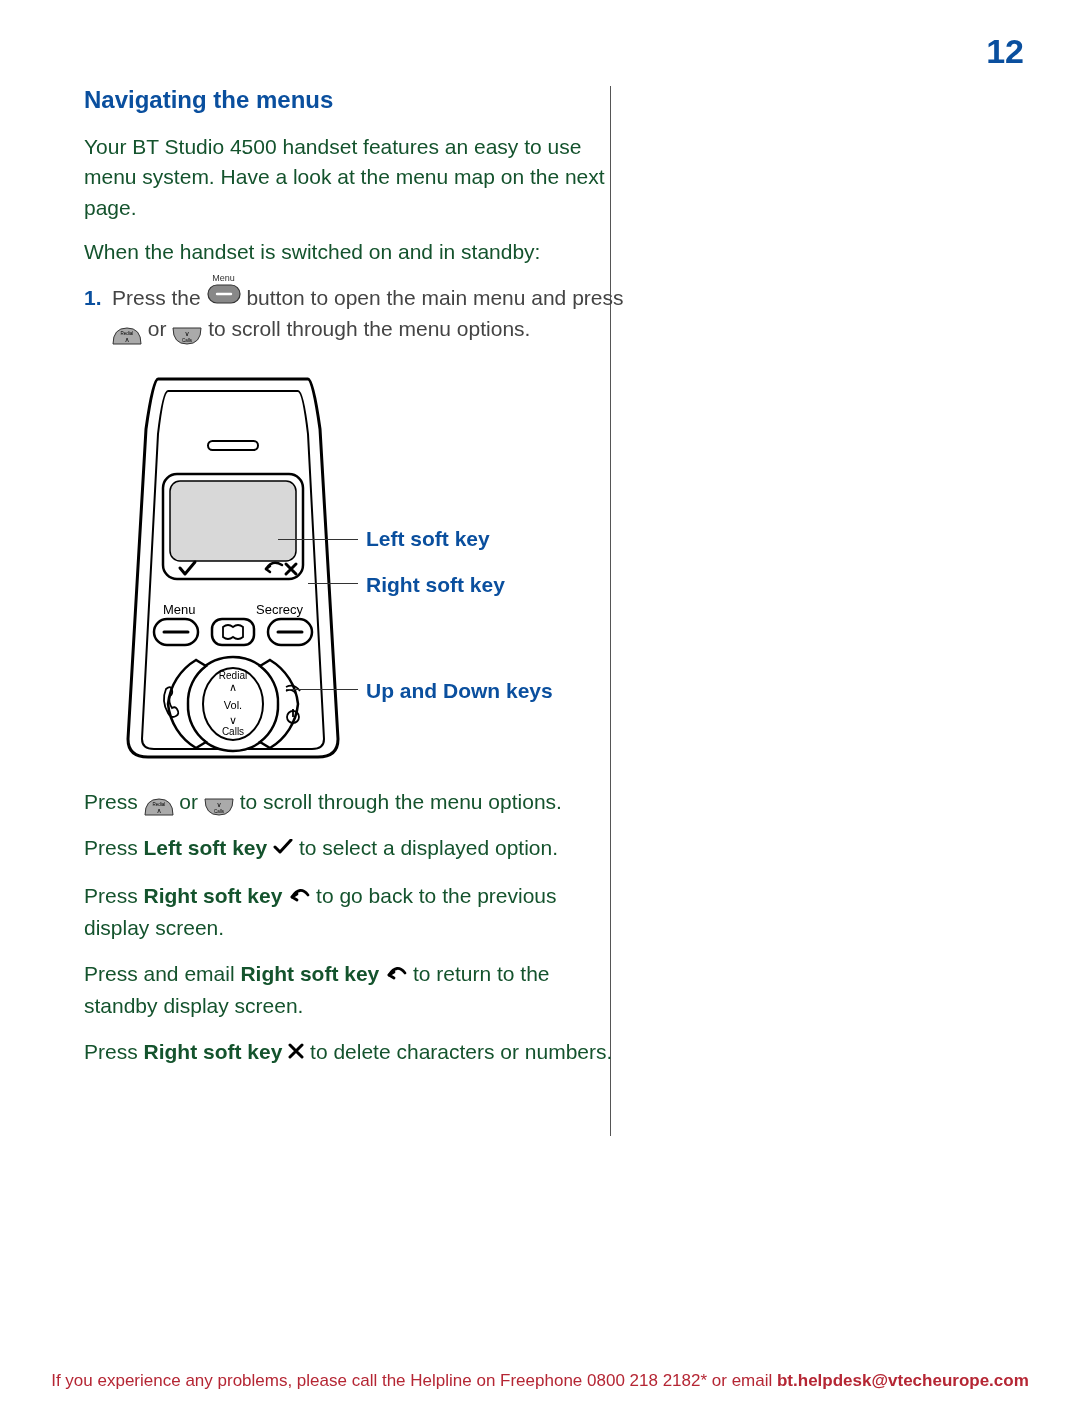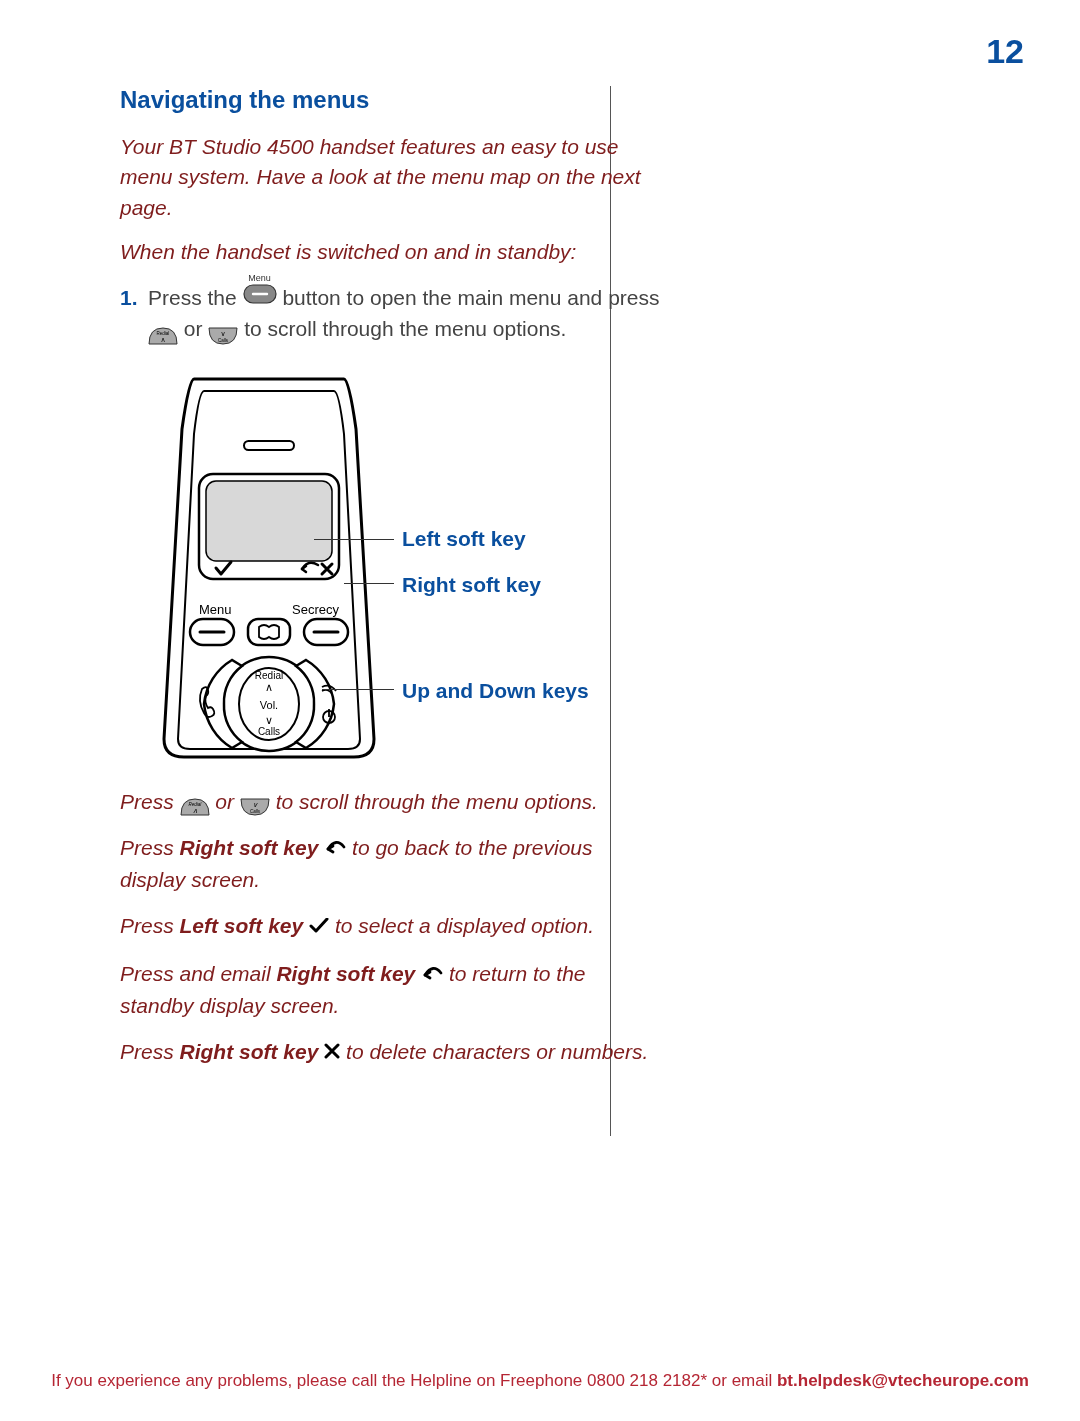--- a/index.html
+++ b/index.html
@@ -17,42 +17,40 @@
     right: 56px;
     color: #0a4f9e;
     font-size: 34px;
     font-weight: bold;
   }
   .content {
     position: absolute;
     left: 84px;
     top: 86px;
     width: 540px;
-    margin-left: 36px;
   }
   .vrule {
     position: absolute;
     left: 610px;
     top: 86px;
     width: 1px;
     height: 1050px;
     background: #555;
   }
   h2.blue {
     color: #0a4f9e;
     font-size: 24px;
     font-weight: bold;
     margin-bottom: 18px;
   }
   p.body {
     font-size: 21px;
     line-height: 1.45;
-    color: #7f1d1d;
+    color: #14532d;
     margin-bottom: 14px;
-    font-style: italic;
   }
   .step {
     display: flex;
     font-size: 21px;
     line-height: 1.5;
     color: #444;
     margin-bottom: 18px;
   }
   .step-num {
     color: #0a4f9e;
@@ -243,41 +241,41 @@
         <svg viewBox="0 0 30 18" width="30" height="18">
           <path d="M1 1 Q1 17 15 17 Q29 17 29 1 Z" fill="#aaa" stroke="#333" stroke-width="1"></path>
           <text x="15" y="9" text-anchor="middle" font-size="7" fill="#000">∨</text>
           <text x="15" y="15" text-anchor="middle" font-size="4.5" fill="#000">Calls</text>
         </svg>
       </span>
       <span> to scroll through the menu options.</span>
     </p>
 
     <p class="body">
+      <span>Press </span><span class="bold">Left soft key </span>
+      <span class="inline-icon">
+        <svg width="20" height="16" viewBox="0 0 20 16">
+            <path d="M2 8 l5 5 l11 -12" fill="none" stroke="#000" stroke-width="3" stroke-linecap="round" stroke-linejoin="round"></path>
+          </svg>
+      </span>
+      <span> to select a displayed option.</span>
+    </p>
+
+    <p class="body">
       <span>Press </span><span class="bold">Right soft key </span>
       <span class="inline-icon">
         <svg width="22" height="16" viewBox="0 0 22 16">
             <path d="M4 10 q 8 -12 16 -2" fill="none" stroke="#000" stroke-width="2.8" stroke-linecap="round"></path>
             <path d="M4 10 l 5 -3 m -5 3 l 5 3" fill="none" stroke="#000" stroke-width="2.8" stroke-linecap="round"></path>
           </svg>
       </span>
       <span> to go back to the previous display screen.</span>
     </p>
 
     <p class="body">
-      <span>Press </span><span class="bold">Left soft key </span>
-      <span class="inline-icon">
-        <svg width="20" height="16" viewBox="0 0 20 16">
-            <path d="M2 8 l5 5 l11 -12" fill="none" stroke="#000" stroke-width="3" stroke-linecap="round" stroke-linejoin="round"></path>
-          </svg>
-      </span>
-      <span> to select a displayed option.</span>
-    </p>
-
-    <p class="body">
       <span>Press and email </span><span class="bold">Right soft key </span>
       <span class="inline-icon">
         <svg width="22" height="16" viewBox="0 0 22 16">
             <path d="M4 10 q 8 -12 16 -2" fill="none" stroke="#000" stroke-width="2.8" stroke-linecap="round"></path>
             <path d="M4 10 l 5 -3 m -5 3 l 5 3" fill="none" stroke="#000" stroke-width="2.8" stroke-linecap="round"></path>
           </svg>
       </span>
       <span> to return to the standby display screen.</span>
     </p>
 

